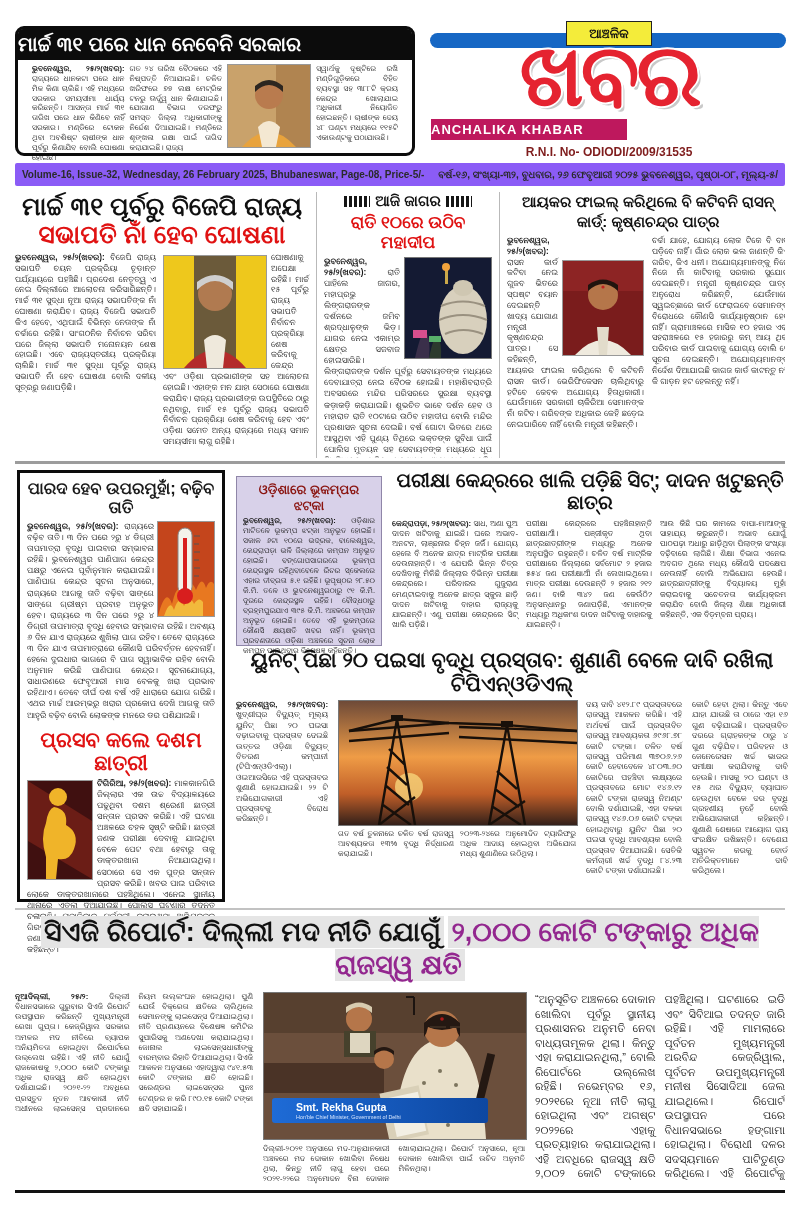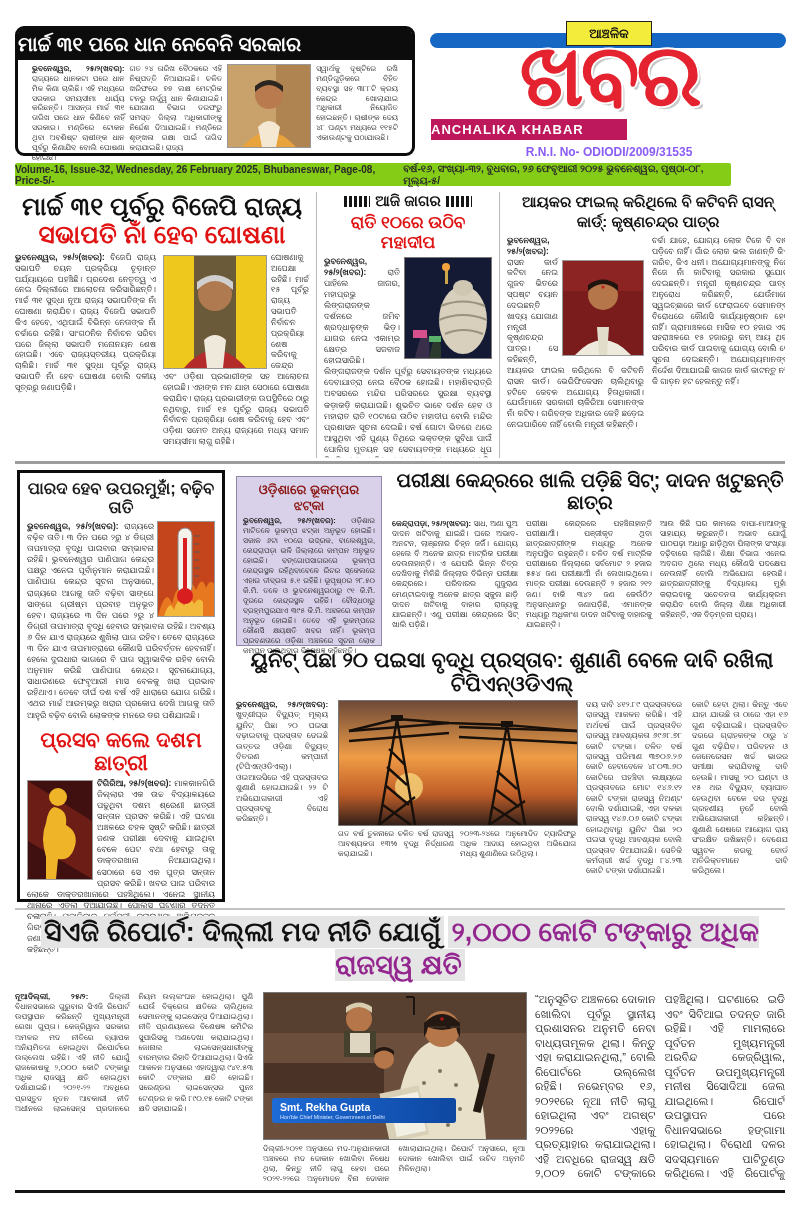--- a/index.html
+++ b/index.html
@@ -18,23 +18,23 @@
 
   .masthead{position:absolute;left:428px;top:18px;width:362px;height:144px;}
   .mast-bluebar{position:absolute;left:2px;top:15px;width:356px;height:15px;background:#1667c4;border-radius:8px;}
   .mast-tag{position:absolute;left:50%;transform:translateX(-50%);top:3px;width:84px;height:23px;background:#f4ec3a;border:1px solid #222;
             font-size:13px;font-weight:bold;color:#111;text-align:center;line-height:23px;z-index:3;}
   .mast-logo{position:absolute;left:0;top:14px;width:100%;text-align:center;z-index:2;
              font-size:86px;line-height:1.02;font-weight:900;color:#e52330;letter-spacing:-3px;
              text-shadow:-2px 0 #fff,2px 0 #fff,0 -2px #fff,0 2px #fff,3px 3px 0 #c9c9c9;}
   .mast-navy{position:absolute;left:3px;top:101px;width:196px;height:21px;background:#be185d;color:#fff;
              font-size:13px;font-weight:bold;line-height:21px;letter-spacing:1px;z-index:1;}
-  .mast-rni{position:absolute;left:0;top:127px;width:100%;text-align:center;font-size:12px;font-weight:bold;color:#8b5cf6;}
-
-  .infobar{position:absolute;left:15px;top:163px;width:716px;height:23px;background:#84cc16;border-radius:2px;
+  .mast-rni{position:absolute;left:0;top:127px;width:100%;text-align:center;font-size:12px;font-weight:bold;color:#7f1d1d;}
+
+  .infobar{position:absolute;left:15px;top:163px;width:770px;height:23px;background:#8b5cf6;border-radius:2px;
            display:flex;align-items:center;justify-content:space-around;font-size:10px;font-weight:bold;color:#2a2a2a;}
 
   
   .top-section{position:absolute;left:15px;top:192px;width:770px;height:266px;display:flex;overflow:hidden;}
   .vrule{width:1px;background:#b9b9b9;margin:0 7px;flex:0 0 auto;}
   .art-bjp{width:294px;flex:0 0 auto;}
   .bjp-h1{font-size:25px;font-weight:800;text-align:center;line-height:1.12;color:#101010;}
   .bjp-h2{font-size:25px;font-weight:800;text-align:center;line-height:1.12;color:#e01212;}
   .bjp-body{display:flex;gap:7px;margin-top:5px;}
   .bjp-c1{width:141px;font-size:8.2px;line-height:1.32;}
@@ -91,21 +91,21 @@
   
   .cag-head{position:absolute;left:15px;top:916px;width:770px;height:72px;text-align:center;line-height:1.22;overflow:hidden;}
   .cag-head span{background:#e5e5e5;padding:1px 3px;font-size:27px;font-weight:800;}
   .cag-black{color:#111;}
   .cag-purple{color:#93278f;}
 
   .cag-body{position:absolute;left:15px;top:992px;width:770px;height:196px;display:flex;gap:10px;overflow:hidden;}
   .cag-left{width:238px;column-count:2;column-gap:9px;font-size:7.7px;line-height:1.32;}
   .cag-center{width:262px;flex:0 0 auto;}
   .cag-photo-wrap{position:relative;width:262px;height:146px;border:1px solid #777;}
-  .cag-caption{position:absolute;left:8px;bottom:16px;width:168px;background:linear-gradient(90deg,#1e6bd6,#0d47a1);border-radius:3px;padding:3px 8px;}
+  .cag-caption{position:absolute;left:8px;bottom:16px;width:168px;background:linear-gradient(90deg,#1e6bd6,#0d47a1);border-radius:3px;padding:3px 24px;}
   .cag-cap-name{font-size:10.5px;font-weight:bold;color:#fff;line-height:1.15;}
   .cag-cap-title{font-size:5.4px;color:#d6e6ff;line-height:1.2;}
   .cag-center-text{margin-top:4px;column-count:2;column-gap:9px;font-size:7.6px;line-height:1.3;height:42px;overflow:hidden;}
   .cag-right{width:250px;column-count:2;column-gap:9px;font-size:11px;line-height:1.32;}
 
   .bottom-rule{position:absolute;left:15px;top:1190px;width:770px;height:3px;background:#131313;}
 </style>
 </head>
 <body>
 

